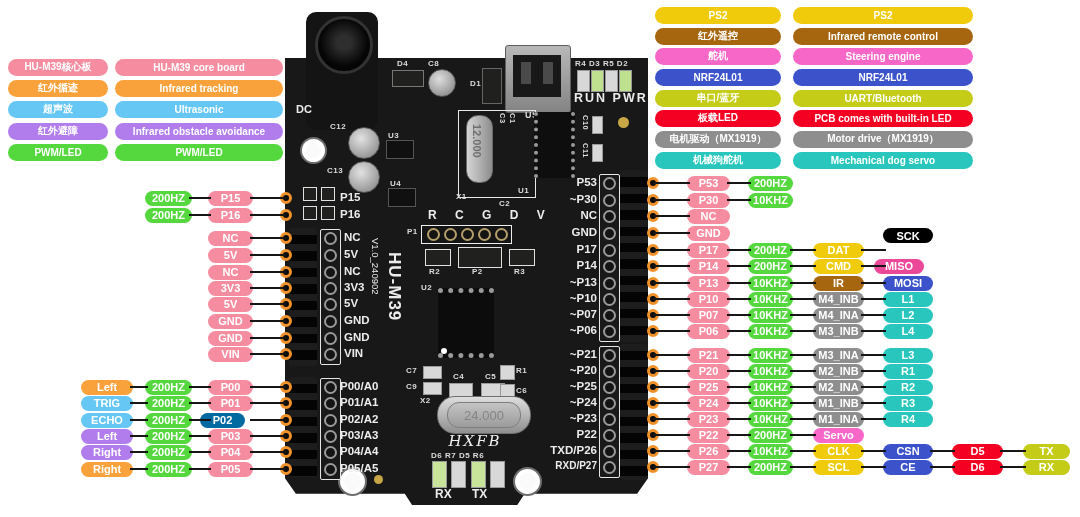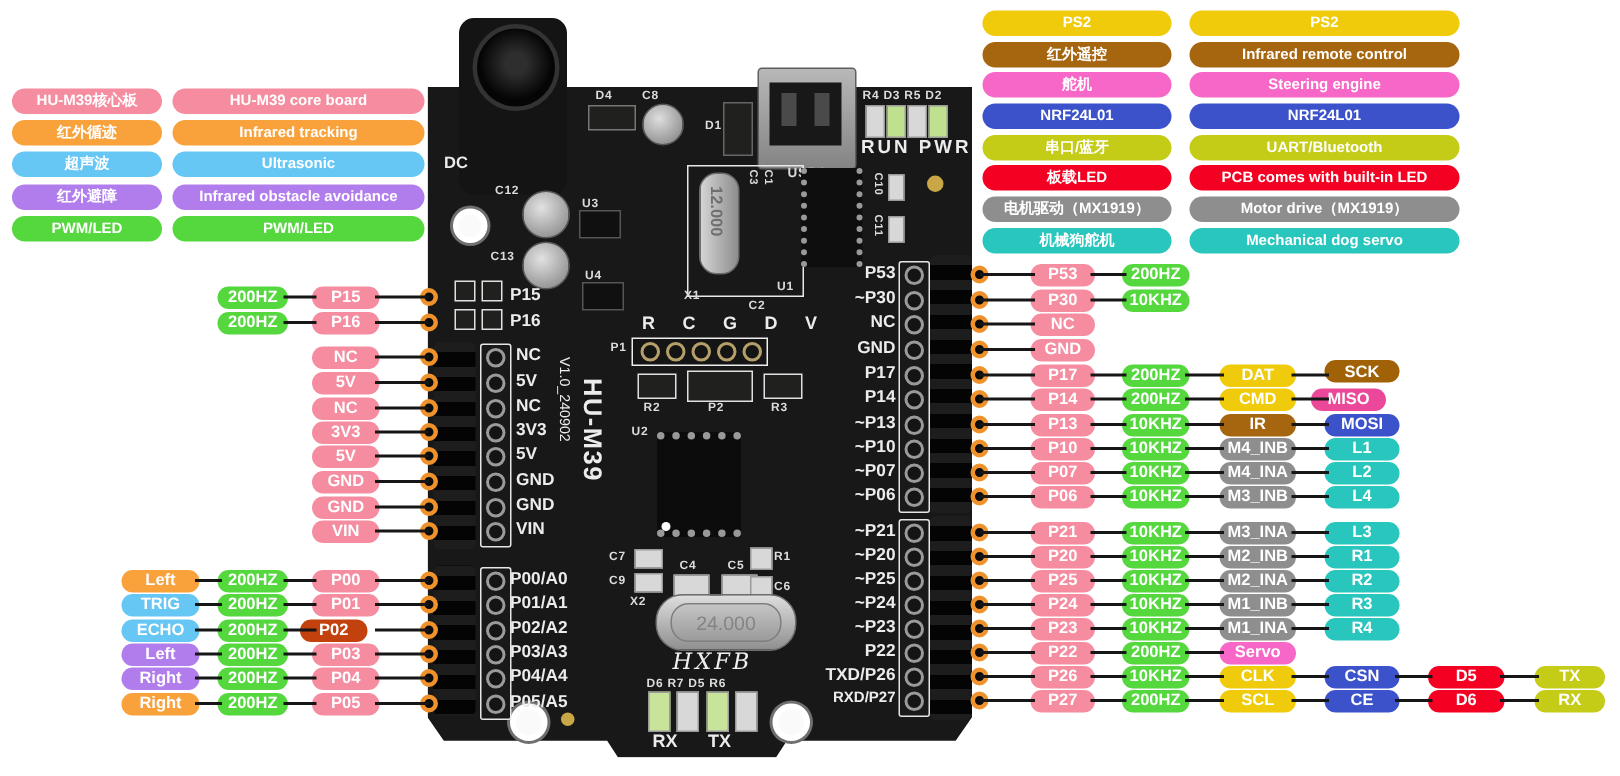--- a/index.html
+++ b/index.html
@@ -226,21 +226,21 @@
       <div class="badge pinb" style="left:81px;top:379.5px;width:52px;background:#F9A23C;">Left</div>
       <div class="cline" style="left:130px;top:386px;width:18px;"></div>
       <div class="dot" style="left:280px;top:397px;"></div>
       <div class="badge pinb" style="left:208px;top:395.5px;width:45px;background:#F58CA0;">P01</div>
       <div class="cline" style="left:250px;top:402px;width:36px;"></div>
       <div class="badge pinb" style="left:145px;top:395.5px;width:47px;background:#55D73E;">200HZ</div>
       <div class="cline" style="left:189px;top:402px;width:22px;"></div>
       <div class="badge pinb" style="left:81px;top:395.5px;width:52px;background:#66C7F4;">TRIG</div>
       <div class="cline" style="left:130px;top:402px;width:18px;"></div>
       <div class="dot" style="left:280px;top:414px;"></div>
-      <div class="badge pinb" style="left:200px;top:412.5px;width:45px;background:#c2410c;">P02</div>
+      <div class="badge pinb" style="left:200px;top:412.5px;width:45px;background:#0369a1;">P02</div>
       <div class="cline" style="left:250px;top:419px;width:36px;"></div>
       <div class="badge pinb" style="left:145px;top:412.5px;width:47px;background:#55D73E;">200HZ</div>
       <div class="cline" style="left:189px;top:419px;width:22px;"></div>
       <div class="badge pinb" style="left:81px;top:412.5px;width:52px;background:#66C7F4;">ECHO</div>
       <div class="cline" style="left:130px;top:419px;width:18px;"></div>
       <div class="dot" style="left:280px;top:430px;"></div>
       <div class="badge pinb" style="left:208px;top:428.5px;width:45px;background:#F58CA0;">P03</div>
       <div class="cline" style="left:250px;top:435px;width:36px;"></div>
       <div class="badge pinb" style="left:145px;top:428.5px;width:47px;background:#55D73E;">200HZ</div>
       <div class="cline" style="left:189px;top:435px;width:22px;"></div>
@@ -278,21 +278,21 @@
       <div class="dot" style="left:647px;top:227px;"></div>
       <div class="badge pinb" style="left:687px;top:225.5px;width:43px;background:#F58CA0;">GND</div>
       <div class="cline" style="left:653px;top:232px;width:37px;"></div>
       <div class="dot" style="left:647px;top:244px;"></div>
       <div class="badge pinb" style="left:687px;top:242.5px;width:43px;background:#F58CA0;">P17</div>
       <div class="cline" style="left:653px;top:249px;width:37px;"></div>
       <div class="badge pinb" style="left:748px;top:242.5px;width:45px;background:#55D73E;">200HZ</div>
       <div class="cline" style="left:727px;top:249px;width:24px;"></div>
       <div class="badge pinb" style="left:813px;top:242.5px;width:51px;background:#EFCB0C;text-align:center;">DAT</div>
       <div class="cline" style="left:790px;top:249px;width:26px;"></div>
-      <div class="badge pinb" style="left:883px;top:240px;width:50px;background:#a16207;">SCK</div>
+      <div class="badge pinb" style="left:883px;top:228px;width:50px;background:#000000;">SCK</div>
       <div class="cline" style="left:861px;top:249px;width:25px;"></div>
       <div class="dot" style="left:647px;top:260px;"></div>
       <div class="badge pinb" style="left:687px;top:258.5px;width:43px;background:#F58CA0;">P14</div>
       <div class="cline" style="left:653px;top:265px;width:37px;"></div>
       <div class="badge pinb" style="left:748px;top:258.5px;width:45px;background:#55D73E;">200HZ</div>
       <div class="cline" style="left:727px;top:265px;width:24px;"></div>
       <div class="badge pinb" style="left:813px;top:258.5px;width:51px;background:#EFCB0C;">CMD</div>
       <div class="cline" style="left:790px;top:265px;width:26px;"></div>
       <div class="badge pinb" style="left:874px;top:258.5px;width:50px;background:#ec4899;">MISO</div>
       <div class="cline" style="left:861px;top:265px;width:25px;"></div>

